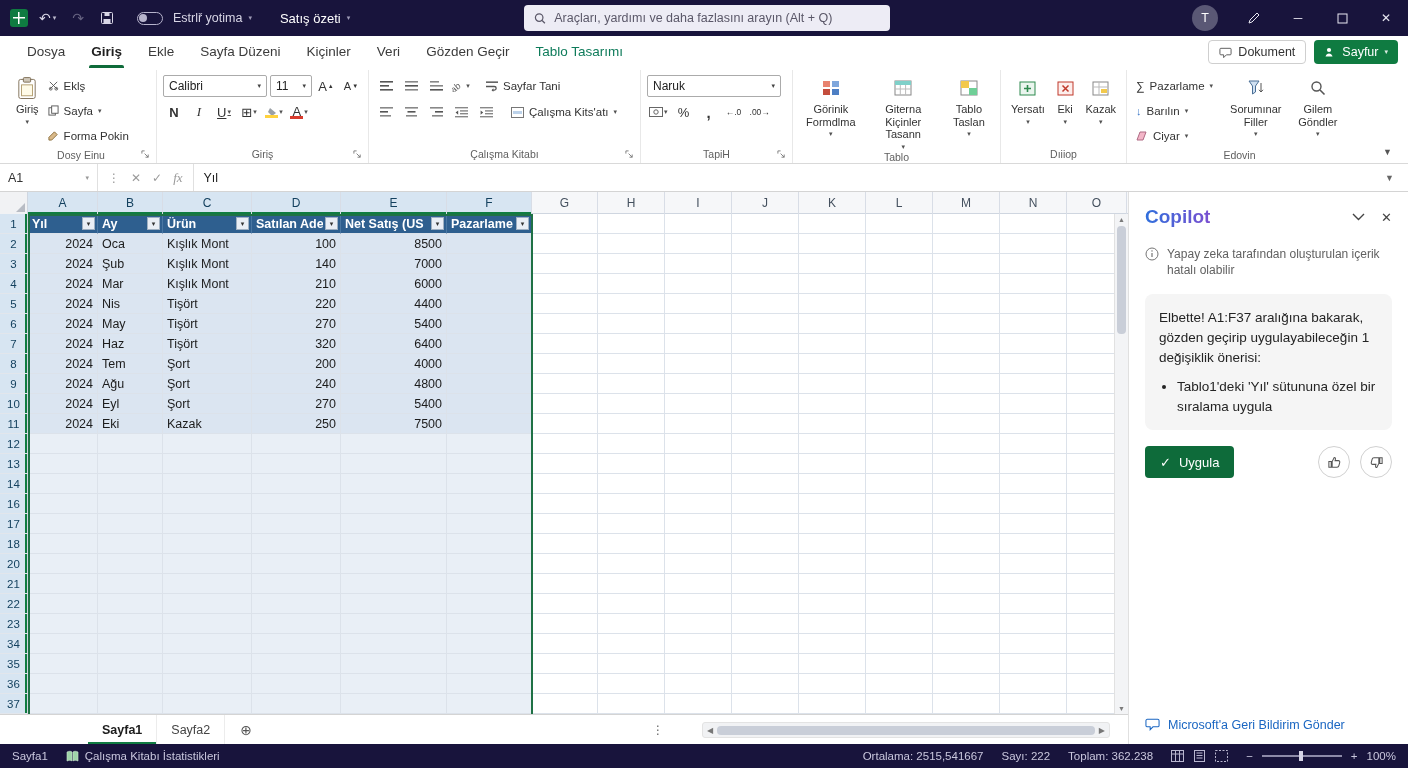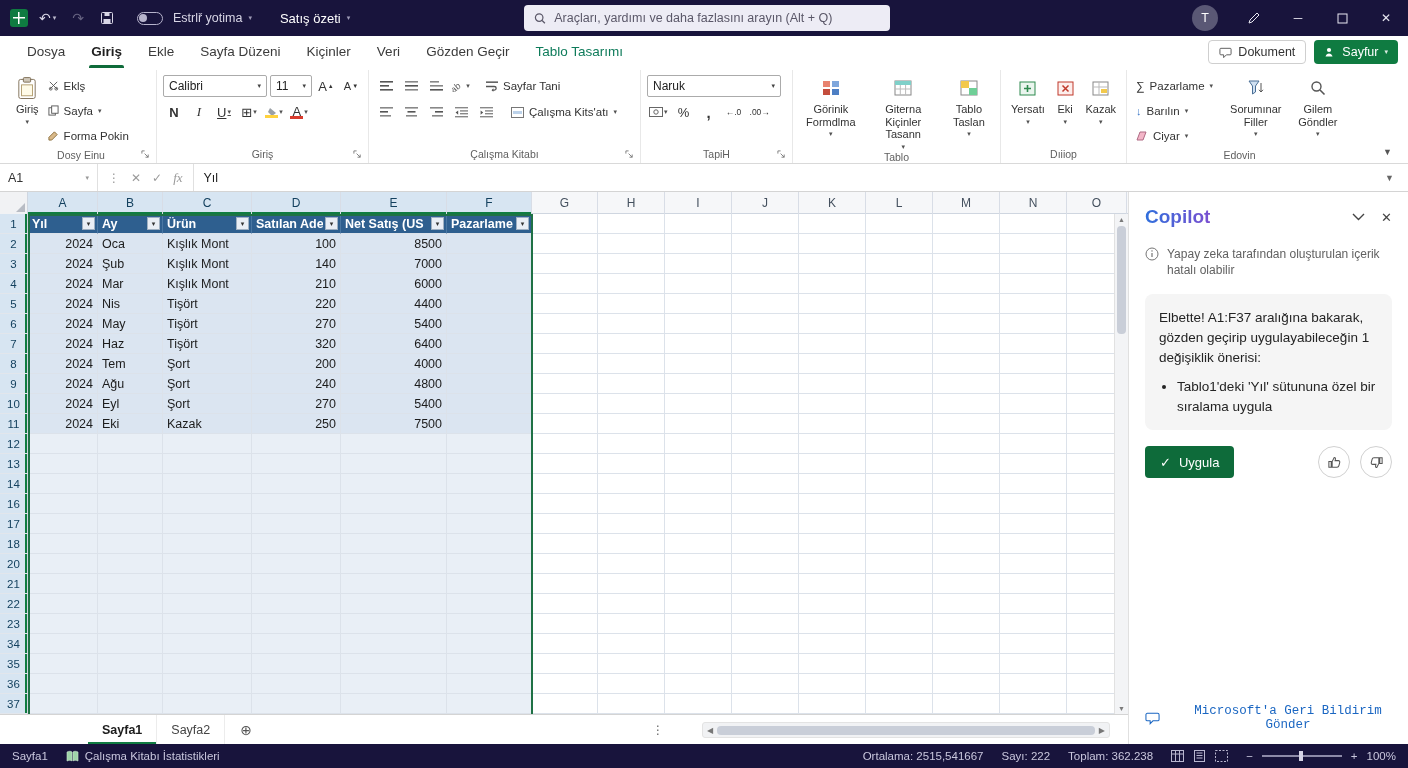--- a/index.html
+++ b/index.html
@@ -156,21 +156,21 @@
   .cp-card{margin-top:16px;background:#f5f5f5;border-radius:8px;padding:14px;font-size:13.5px;
     color:#242424;line-height:1.45;}
   .cp-card ul{margin:10px 0 0 18px;}
   .cp-btnrow{display:flex;align-items:center;margin-top:16px;}
   .apply-btn{display:flex;align-items:center;gap:8px;background:#0e6b3a;color:#fff;border:none;
     border-radius:4px;height:32px;padding:0 15px;font-size:13px;font-family:inherit;}
   .thumbs{margin-left:auto;display:flex;gap:10px;}
   .thumbbtn{width:32px;height:32px;border-radius:50%;border:1px solid #d1d1d1;background:#fff;
     display:flex;align-items:center;justify-content:center;}
   .cp-feedback{position:absolute;left:16px;bottom:12px;display:flex;align-items:center;gap:8px;
-    color:#1a66c2;font-size:12.5px;background:none;border:none;font-family:Liberation Mono, monospace;}
+    color:#1a66c2;font-size:12.5px;background:none;border:none;font-family:Liberation Sans, sans-serif;}
 </style>
 </head>
 <body>
 
 <div class="app">
 
   <div class="titlebar">
     <span class="xl-icon"></span>
     <button class="tb-btn">↶<span class="mini-carat">▾</span></button>
     <button class="tb-btn dim">↷</button>

